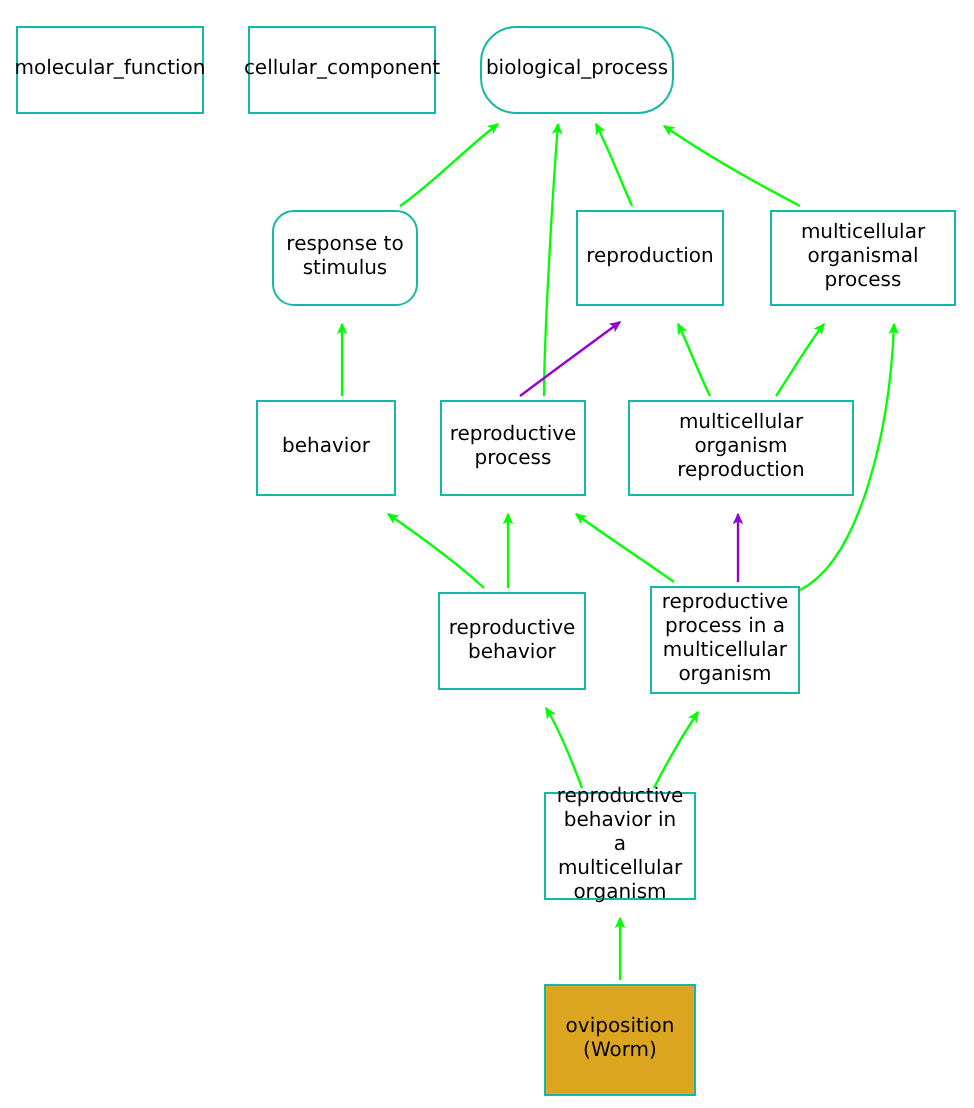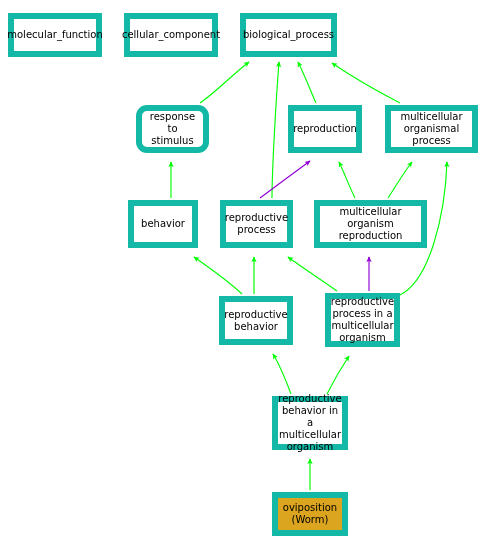--- a/index.html
+++ b/index.html
@@ -18,21 +18,21 @@
   svg#edges {
     position: absolute;
     left: 0;
     top: 0;
     width: 487px;
     height: 554px;
   }
   .node {
     position: absolute;
     box-sizing: border-box;
-    border: 6px solid #14b8a6;
+    border: 1px solid #14b8a6;
     background: #ffffff;
     display: flex;
     align-items: center;
     justify-content: center;
     text-align: center;
     color: #000000;
     font-size: 10px;
     line-height: 12px;
     letter-spacing: 0px;
   }
@@ -77,21 +77,21 @@
       <path d="M 310,490 C 310,475 310,470 310,459" fill="none" stroke="#00ff00" stroke-width="1.15" marker-end="url(#arrow-is_a)"></path>
     </svg>
 
   <div id="node-layer">
       <div class="node" style="left: 8px; top: 13px; width: 94px; height: 44px;">
         <span class="label">molecular_function</span>
       </div>
       <div class="node" style="left: 124px; top: 13px; width: 94px; height: 44px;">
         <span class="label">cellular_component</span>
       </div>
-      <div class="node" style="left: 240px; top: 13px; width: 97px; height: 44px;">
+      <div class="node" style="left: 240px; top: 13px; width: 97px; height: 44px; border-radius: 18px;">
         <span class="label">biological_process</span>
       </div>
       <div class="node" style="left: 136px; top: 105px; width: 73px; height: 48px; border-radius: 11px;">
         <span class="label">response to
 stimulus</span>
       </div>
       <div class="node" style="left: 288px; top: 105px; width: 74px; height: 48px; text-align: center;">
         <span class="label">reproduction</span>
       </div>
       <div class="node" style="left: 385px; top: 105px; width: 93px; height: 48px;">
@@ -118,19 +118,19 @@
 process in a
 multicellular
 organism</span>
       </div>
       <div class="node" style="left: 272px; top: 396px; width: 76px; height: 54px;">
         <span class="label">reproductive
 behavior in
 a multicellular
 organism</span>
       </div>
-      <div class="node term" style="left: 272px; top: 492px; width: 76px; height: 44px;">
+      <div class="node term" style="left: 272px; top: 492px; width: 76px; height: 56px;">
         <span class="label">oviposition
 (Worm)</span>
       </div>
     </div>
 
 </div>
 
 </body></html>

